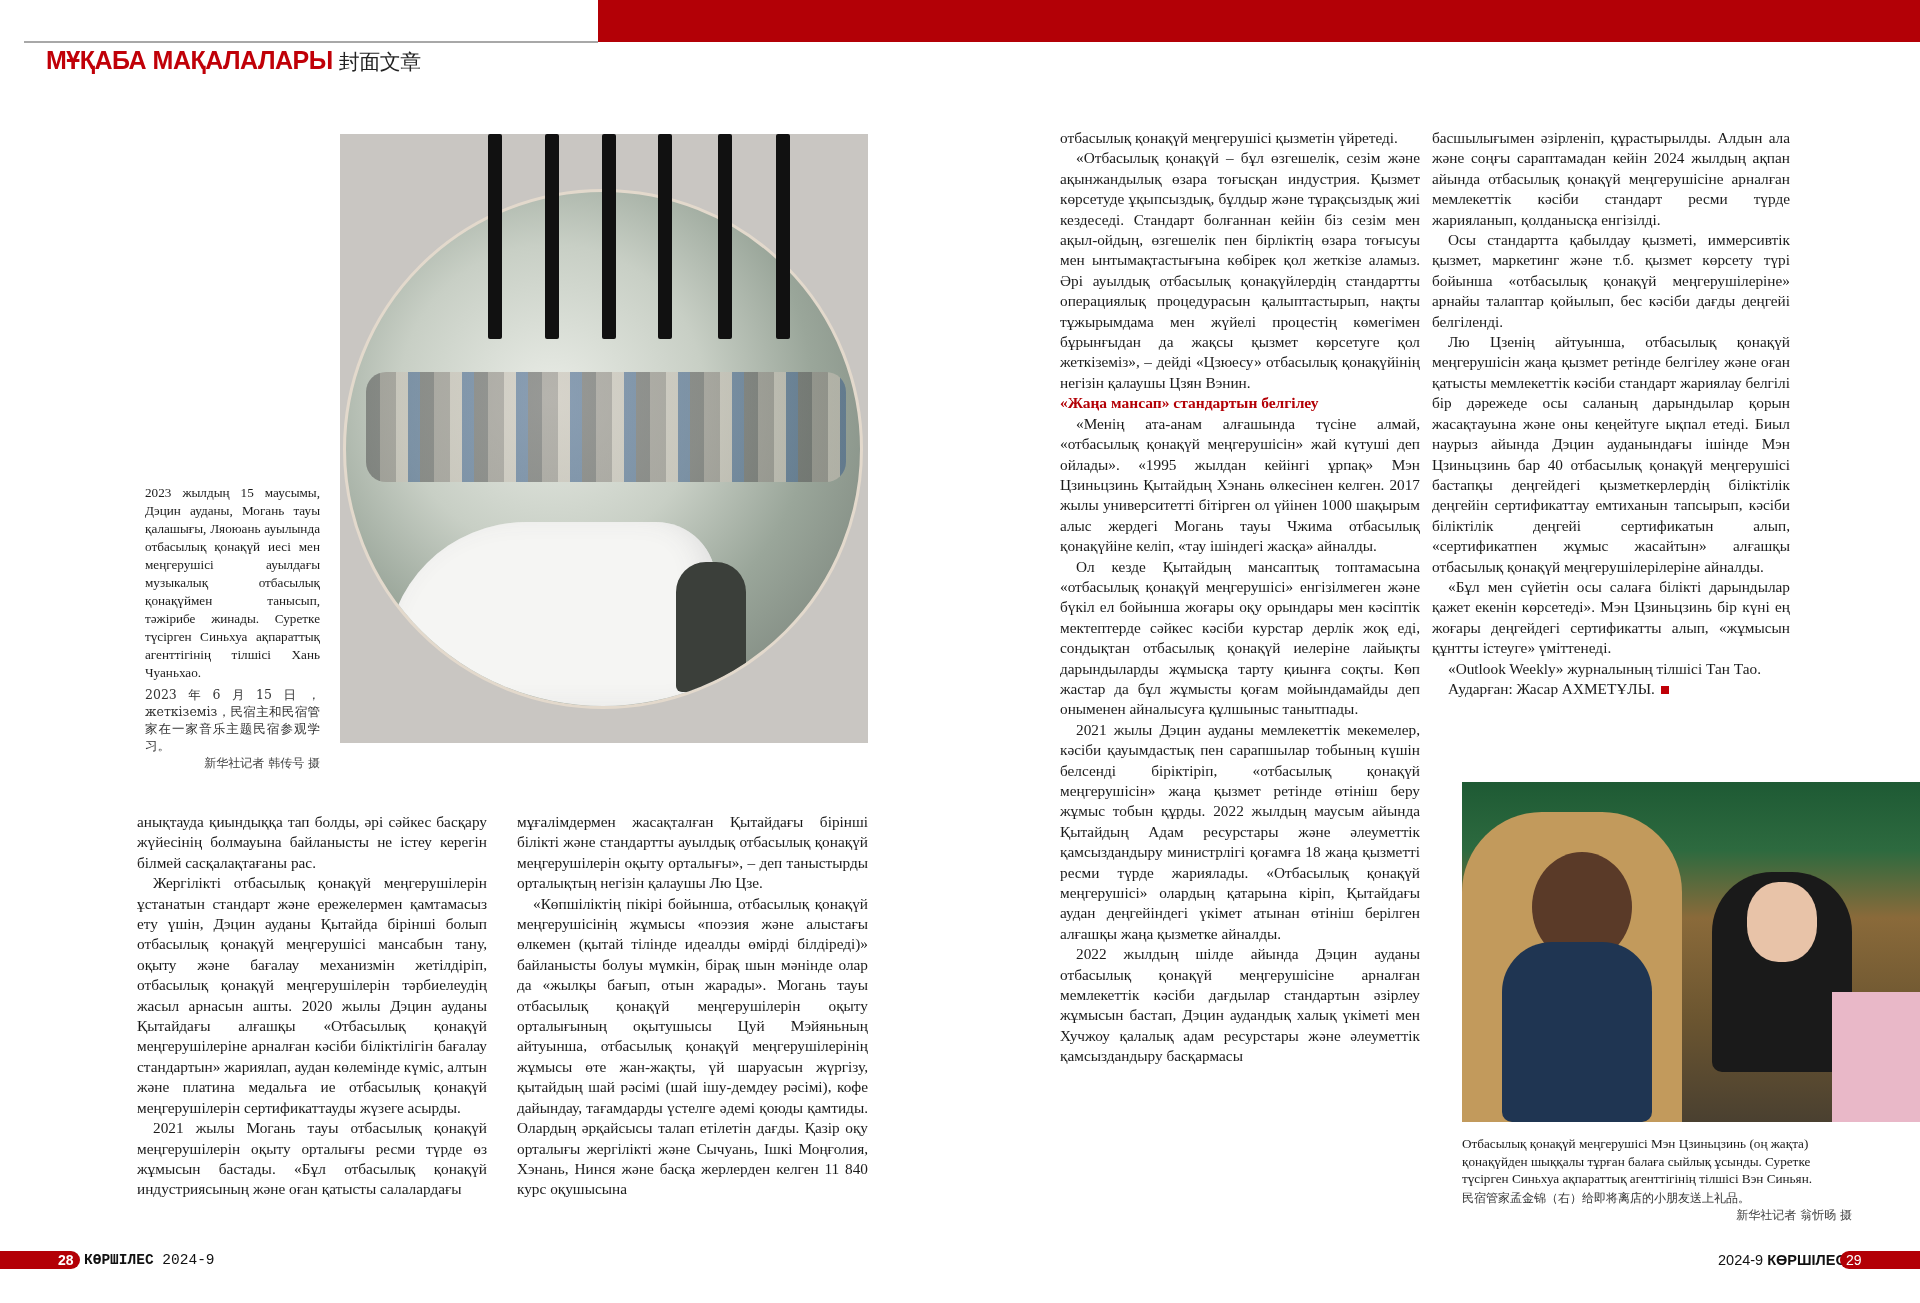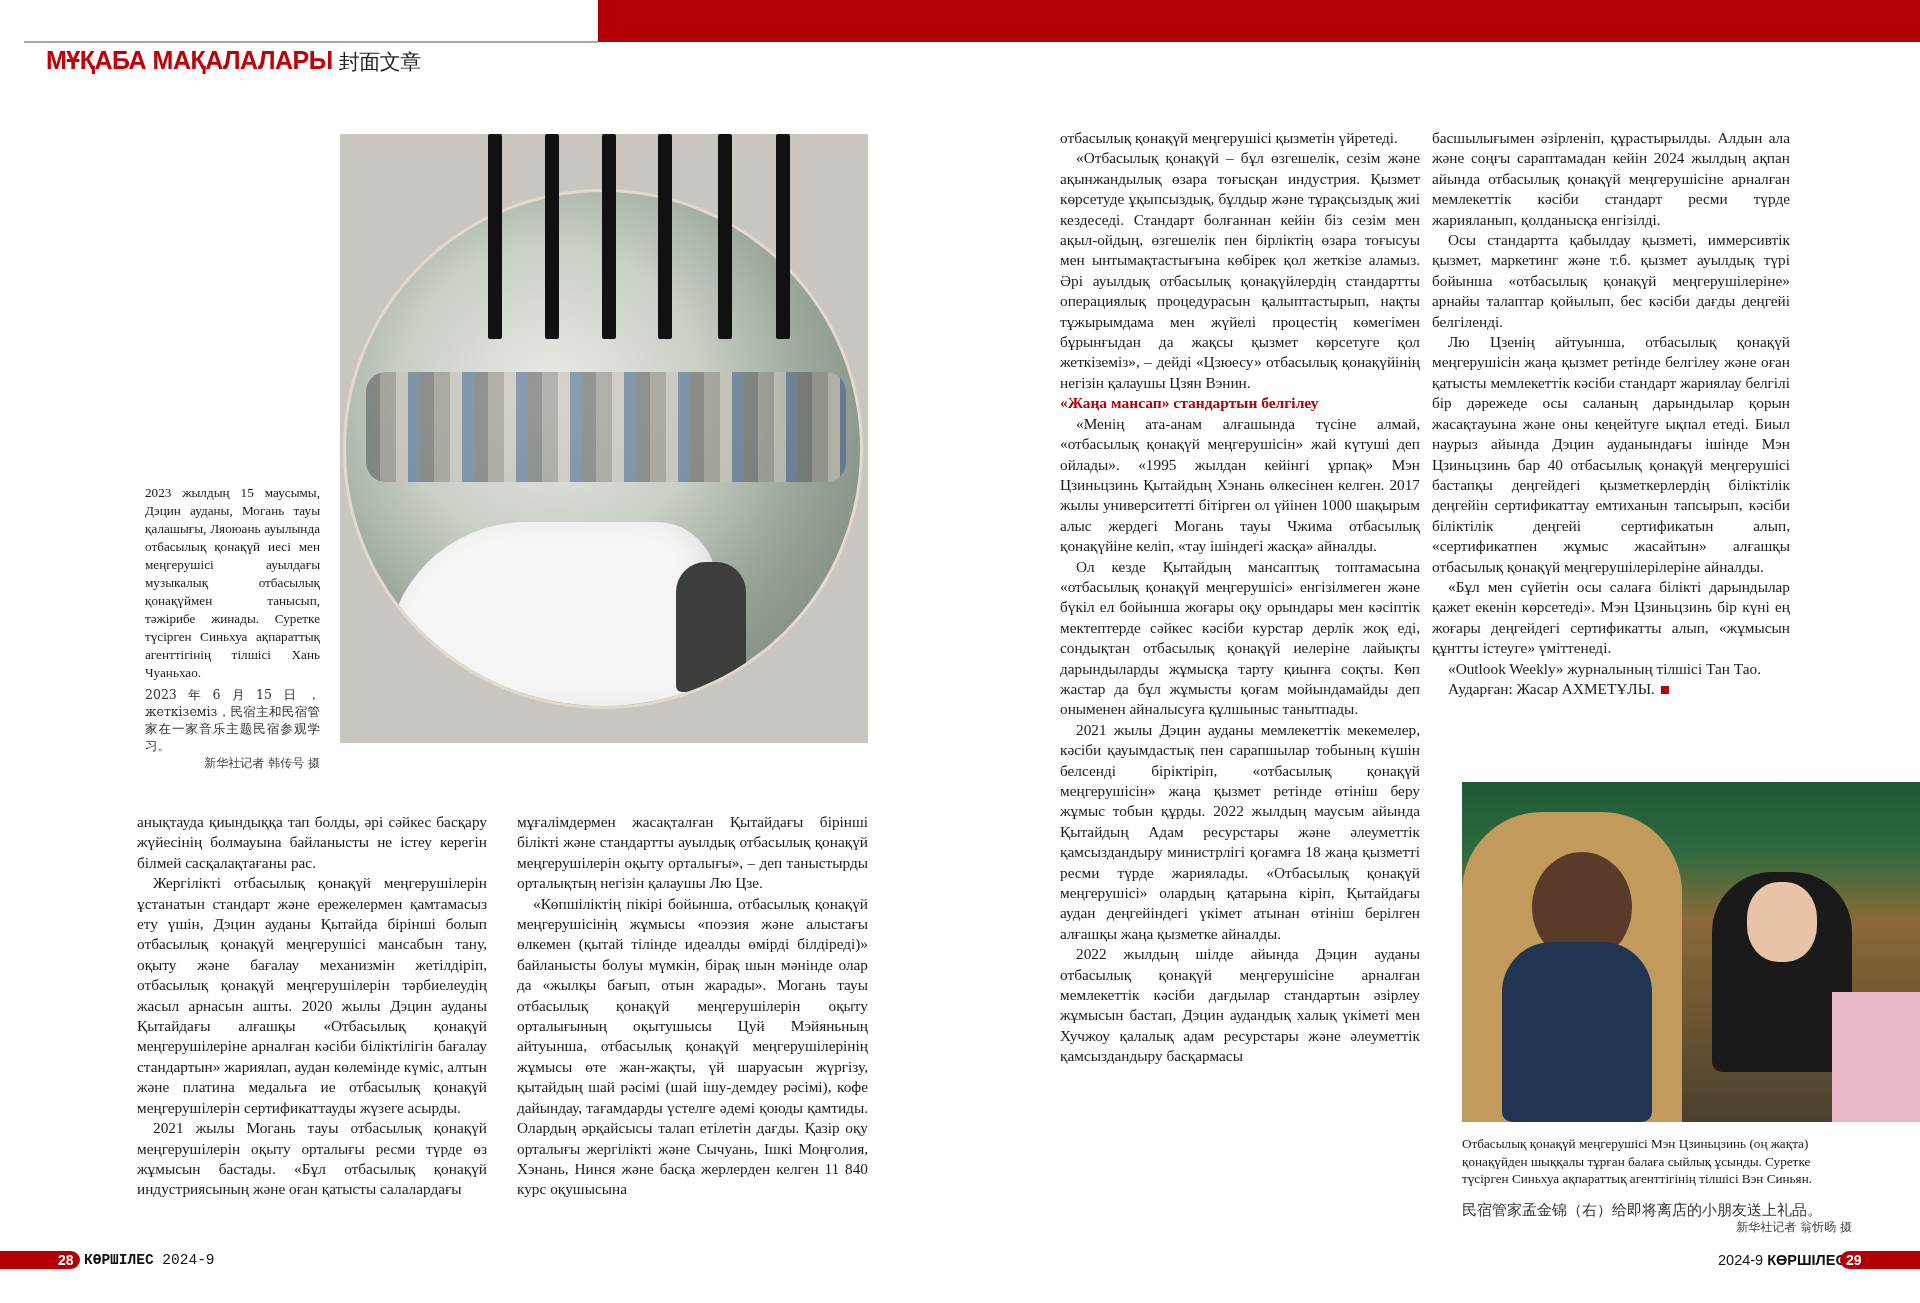--- a/index.html
+++ b/index.html
@@ -16,21 +16,21 @@
   .col1 { left: 137px; top: 812px; width: 350px; }
   .col2 { left: 517px; top: 812px; width: 351px; }
   .col3 { left: 1060px; top: 128px; width: 360px; }
   .col4 { left: 1432px; top: 128px; width: 358px; }
   .subhead { color: #b30006; font-weight: bold; font-size: 15.5px; margin: 22px 0 20px 0; text-indent: 0 !important; }
   .end-mark { display: inline-block; width: 8px; height: 8px; background: #c00008; margin-left: 6px; vertical-align: middle; }
   .caption1 { position: absolute; left: 137px; top: 484px; width: 175px; font-size: 13.2px; line-height: 18px; text-align: justify; margin-left: 8px; }
   .caption1 .cn { font-size: 12.5px; line-height: 17px; margin-top: 4px; font-family: "DejaVu Serif", serif; color: #333; }
   .caption1 .credit, .caption2 .credit { text-align: right; font-family: "DejaVu Serif", serif; font-size: 12px; color: #444; }
   .caption2 { position: absolute; left: 1462px; top: 1135px; width: 390px; font-size: 13.2px; line-height: 17.5px; }
-  .caption2 .cn { font-size: 15px; font-family: "DejaVu Serif", serif; color: #333; margin-top: 14px; }
+  .caption2 .cn { font-size: 12px; font-family: "DejaVu Serif", serif; color: #333; margin-top: 2px; }
   .photo { position: absolute; overflow: hidden; }
   .photo1 { left: 340px; top: 134px; width: 528px; height: 609px; background: #c9c6c2; }
   .photo1 .window { position: absolute; left: 3px; top: 55px; width: 520px; height: 520px; border-radius: 50%;
          background: radial-gradient(ellipse at 40% 40%, #e9ece6 0%, #c8cfc5 35%, #9aa69a 60%, #6f7770 100%);
          border: 3px solid #e3d9cc; box-sizing: border-box; overflow: hidden; }
   .photo1 .lamp { position: absolute; top: 0; width: 14px; background: #111; border-radius: 2px; }
   .photo1 .piano { position: absolute; left: 40px; top: 330px; width: 330px; height: 200px; background: #f5f5f3;
          border-radius: 140px 60px 20px 20px; box-shadow: inset -10px -10px 30px #ddd; }
   .photo1 .player { position: absolute; left: 330px; top: 370px; width: 70px; height: 130px; background: #3b3f3a; border-radius: 30px 30px 6px 6px; }
   .photo1 .crowd { position: absolute; left: 20px; top: 180px; width: 480px; height: 110px;
@@ -41,21 +41,21 @@
   .photo2 .child { position: absolute; left: 40px; top: 160px; width: 150px; height: 180px; background: #1f3552; border-radius: 50px 50px 10px 10px; }
   .photo2 .childhead { position: absolute; left: 70px; top: 70px; width: 100px; height: 110px; background: #5a3a28; border-radius: 50%; }
   .photo2 .woman { position: absolute; left: 250px; top: 90px; width: 140px; height: 200px; background: #1a1a1a; border-radius: 60px 60px 10px 10px; }
   .photo2 .womanface { position: absolute; left: 285px; top: 100px; width: 70px; height: 80px; background: #e8c3a8; border-radius: 45%; }
   .photo2 .bag { position: absolute; left: 370px; top: 210px; width: 88px; height: 130px; background: #e9b8c8; }
   .footer-left-bar { position: absolute; left: 0; top: 1251px; width: 80px; height: 18px; background: #b30006; border-radius: 0 9px 9px 0; }
   .footer-left-num { position: absolute; left: 58px; top: 1251px; font-family: "Liberation Sans", sans-serif; font-weight: bold; font-size: 14px; color: #fff; line-height: 18px; }
   .footer-left-text { position: absolute; left: 84px; top: 1251px; font-family: Liberation Mono, monospace; font-size: 14.5px; line-height: 18px; color: #111; }
   .footer-left-text b { font-weight: bold; }
   .footer-right-bar { position: absolute; left: 1840px; top: 1251px; width: 80px; height: 18px; background: #b30006; border-radius: 9px 0 0 9px; }
-  .footer-right-num { position: absolute; left: 1846px; top: 1251px; font-family: "Liberation Sans", sans-serif; font-weight: bold; font-size: 14px; color: #fff; line-height: 18px; }
+  .footer-right-num { position: absolute; left: 1846px; top: 1251px; font-family: "Liberation Sans", sans-serif; font-weight: normal; font-size: 14px; color: #fff; line-height: 18px; }
   .footer-right-text { position: absolute; left: 1718px; top: 1251px; font-family: "Liberation Sans", sans-serif; font-size: 14.5px; line-height: 18px; color: #111; }
 </style>
 </head>
 <body>
 
 <div class="topbar-red"></div>
 <div class="topline"></div>
 <div class="section-title"><span>МҰҚАБА МАҚАЛАЛАРЫ</span><span class="cn">封面文章</span></div>
 
 <div class="photo photo1">
@@ -94,21 +94,21 @@
   <p>«Отбасылық қонақүй – бұл өзгешелік, сезім және ақынжандылық өзара тоғысқан индустрия. Қызмет көрсетуде ұқыпсыздық, бұлдыр және тұрақсыздық жиі кездеседі. Стандарт болғаннан кейін біз сезім мен ақыл-ойдың, өзгешелік пен бірліктің өзара тоғысуы мен ынтымақтастығына көбірек қол жеткізе аламыз. Әрі ауылдық отбасылық қонақүйлердің стандартты операциялық процедурасын қалыптастырып, нақты тұжырымдама мен жүйелі процестің көмегімен бұрынғыдан да жақсы қызмет көрсетуге қол жеткіземіз», – дейді «Цзюесу» отбасылық қонақүйінің негізін қалаушы Цзян Вэнин.</p>
   <p class="subhead">«Жаңа мансап» стандартын белгілеу</p>
   <p>«Менің ата-анам алғашында түсіне алмай, «отбасылық қонақүй меңгерушісін» жай күтуші деп ойлады». «1995 жылдан кейінгі ұрпақ» Мэн Цзиньцзинь Қытайдың Хэнань өлкесінен келген. 2017 жылы университетті бітірген ол үйінен 1000 шақырым алыс жердегі Могань тауы Чжима отбасылық қонақүйіне келіп, «тау ішіндегі жасқа» айналды.</p>
   <p>Ол кезде Қытайдың мансаптық топтамасына «отбасылық қонақүй меңгерушісі» енгізілмеген және бүкіл ел бойынша жоғары оқу орындары мен кәсіптік мектептерде сәйкес кәсіби курстар дерлік жоқ еді, сондықтан отбасылық қонақүй иелеріне лайықты дарындыларды жұмысқа тарту қиынға соқты. Көп жастар да бұл жұмысты қоғам мойындамайды деп оныменен айналысуға құлшыныс танытпады.</p>
   <p>2021 жылы Дэцин ауданы мемлекеттік мекемелер, кәсіби қауымдастық пен сарапшылар тобының күшін белсенді біріктіріп, «отбасылық қонақүй меңгерушісін» жаңа қызмет ретінде өтініш беру жұмыс тобын құрды. 2022 жылдың маусым айында Қытайдың Адам ресурстары және әлеуметтік қамсыздандыру министрлігі қоғамға 18 жаңа қызметті ресми түрде жариялады. «Отбасылық қонақүй меңгерушісі» олардың қатарына кіріп, Қытайдағы аудан деңгейіндегі үкімет атынан өтініш берілген алғашқы жаңа қызметке айналды.</p>
   <p>2022 жылдың шілде айында Дэцин ауданы отбасылық қонақүй меңгерушісіне арналған мемлекеттік кәсіби дағдылар стандартын әзірлеу жұмысын бастап, Дэцин аудандық халық үкіметі мен Хучжоу қалалық адам ресурстары және әлеуметтік қамсыздандыру басқармасы</p>
 </div>
 
 <div class="col col4">
   <p class="noindent">басшылығымен әзірленіп, құрастырылды. Алдын ала және соңғы сараптамадан кейін 2024 жылдың ақпан айында отбасылық қонақүй меңгерушісіне арналған мемлекеттік кәсіби стандарт ресми түрде жарияланып, қолданысқа енгізілді.</p>
-  <p>Осы стандартта қабылдау қызметі, иммерсивтік қызмет, маркетинг және т.б. қызмет ауылдық түрі бойынша «отбасылық қонақүй меңгерушілеріне» арнайы талаптар қойылып, бес кәсіби дағды деңгейі белгіленді.</p>
+  <p>Осы стандартта қабылдау қызметі, иммерсивтік қызмет, маркетинг және т.б. қызмет көрсету түрі бойынша «отбасылық қонақүй меңгерушілеріне» арнайы талаптар қойылып, бес кәсіби дағды деңгейі белгіленді.</p>
   <p>Лю Цзенің айтуынша, отбасылық қонақүй меңгерушісін жаңа қызмет ретінде белгілеу және оған қатысты мемлекеттік кәсіби стандарт жариялау белгілі бір дәрежеде осы саланың дарындылар қорын жасақтауына және оны кеңейтуге ықпал етеді. Биыл наурыз айында Дэцин ауданындағы ішінде Мэн Цзиньцзинь бар 40 отбасылық қонақүй меңгерушісі бастапқы деңгейдегі қызметкерлердің біліктілік деңгейін сертификаттау емтиханын тапсырып, кәсіби біліктілік деңгейі сертификатын алып, «сертификатпен жұмыс жасайтын» алғашқы отбасылық қонақүй меңгерушілерілеріне айналды.</p>
   <p>«Бұл мен сүйетін осы салаға білікті дарындылар қажет екенін көрсетеді». Мэн Цзиньцзинь бір күні ең жоғары деңгейдегі сертификатты алып, «жұмысын құнтты істеуге» үміттенеді.</p>
   <p>«Outlook Weekly» журналының тілшісі Тан Тао.</p>
   <p><span>Аударған: Жасар АХМЕТҰЛЫ.</span><span class="end-mark"></span></p>
 </div>
 
 <div class="photo photo2">
   <div class="man"></div>
   <div class="childhead"></div>
   <div class="child"></div>

